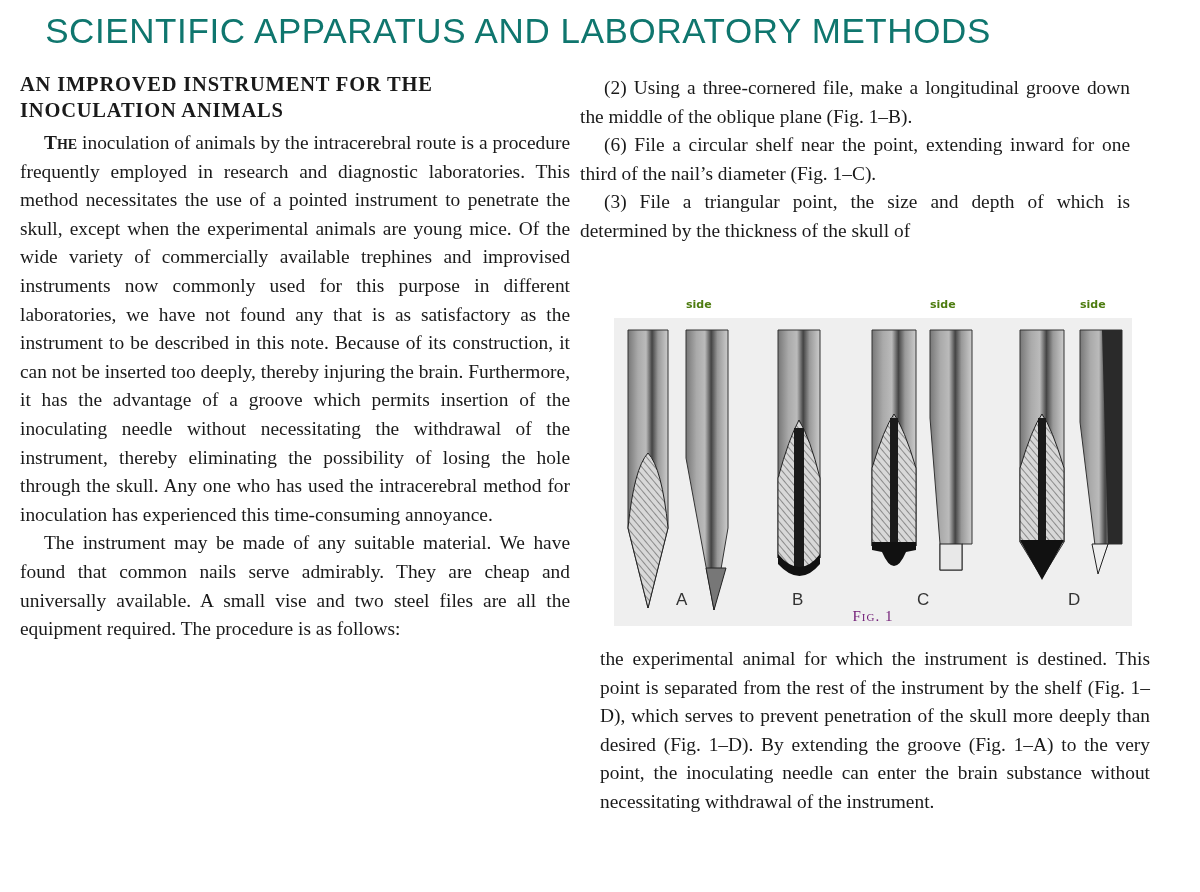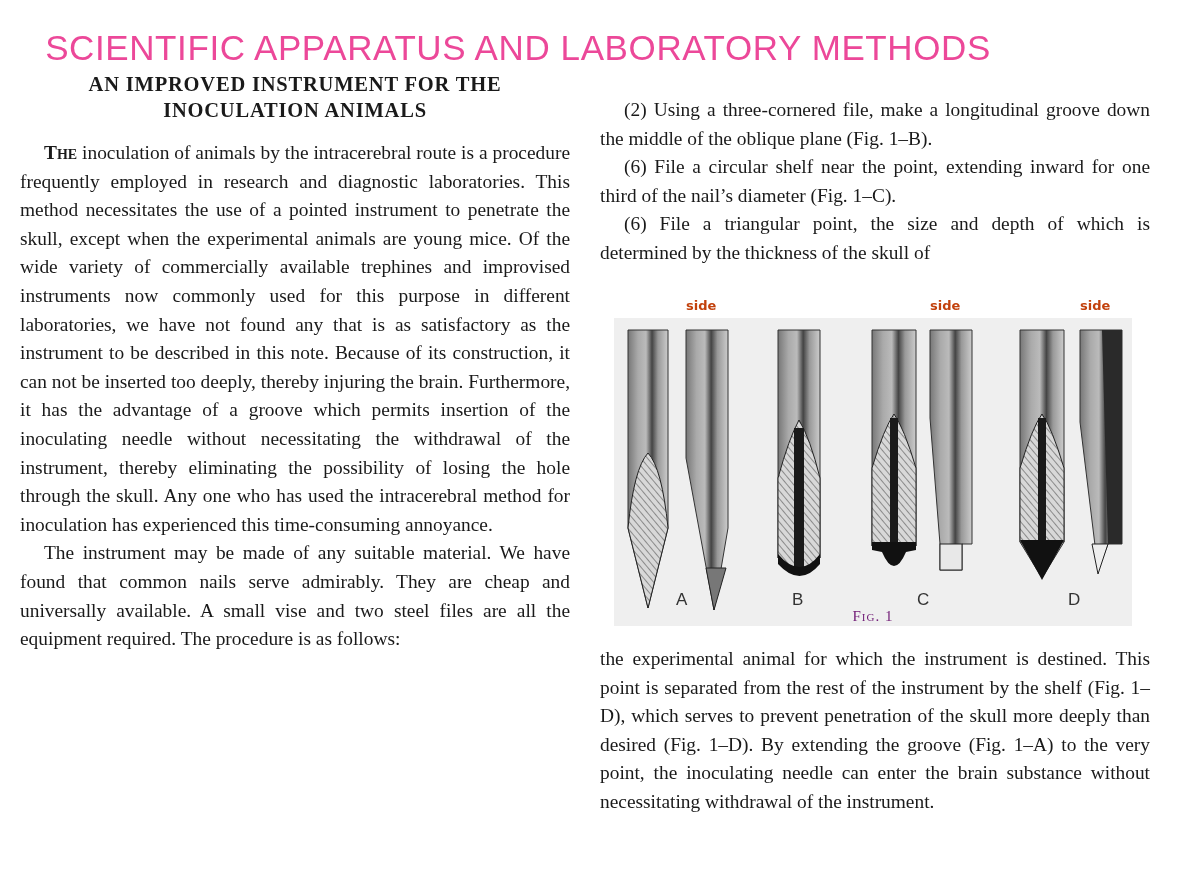--- a/index.html
+++ b/index.html
@@ -1,49 +1,49 @@
 <!DOCTYPE html>
 <html><head>
   <meta charset="utf-8">
   <style>
     html, body { margin: 0; padding: 0; background: #ffffff; }
     body {
       width: 1200px; height: 892px; position: relative; overflow: hidden;
       font-family: "Liberation Serif", "DejaVu Serif", serif; color: #1a1a1a;
     }
     .page-title {
-      position: absolute; left: 0; top: 24px; width: 1036px; text-align: center;
+      position: absolute; left: 0; top: 7px; width: 1036px; text-align: center;
       font-family: "Liberation Sans", "DejaVu Sans", sans-serif;
-      font-size: 35px; letter-spacing: 0.6px; line-height: 48px; color: #ec4899;
+      font-size: 35px; letter-spacing: 0.6px; line-height: 48px; color: #0f766e;
       transform: scaleY(1.02);
     }
     .col {
       position: absolute; font-size: 19.4px; line-height: 28.6px; text-align: justify;
     }
     .col-left { left: 20px; top: 72px; width: 550px; }
-    .col-right-top { left: 600px; top: 74px; width: 550px; margin-top: 22px; }
+    .col-right-top { left: 580px; top: 74px; width: 550px; }
     .col-right-bottom { left: 600px; top: 645px; width: 550px; }
     .article-title {
       font-family: "Liberation Serif", "DejaVu Serif", serif; font-weight: bold;
-      text-align: center; font-size: 20.5px; line-height: 25.5px; letter-spacing: 0.8px;
-      margin: 0 0 16px 0;
+      text-align: left; font-size: 20.5px; line-height: 25.5px; letter-spacing: 0.8px;
+      margin: 0 0 6px 0;
     }
     .para { margin: 0; text-indent: 24px; text-align: justify; }
     .para.noindent { text-indent: 0; }
     .smallcaps { font-variant: small-caps; font-weight: bold; }
     .figure {
       position: absolute; left: 614px; top: 296px; width: 520px; height: 334px;
     }
     .figure-box {
       position: absolute; left: 0; top: 22px; width: 518px; height: 308px;
       background: #efefef;
     }
     .side-label {
       position: absolute; font-family: "DejaVu Sans", sans-serif; font-weight: bold;
-      font-size: 13px; color: #c2410c; top: 2px;
+      font-size: 11px; color: #4d7c0f; top: 2px;
     }
     .letter-label {
       position: absolute; font-family: "Liberation Sans", sans-serif;
       font-size: 17px; color: #333; top: 294px;
     }
     .fig-caption {
       position: absolute; left: 0; width: 518px; top: 312px; text-align: center;
       font-family: "Liberation Serif", serif; font-size: 15px; color: #701a75;
       font-variant: small-caps; letter-spacing: 1px;
     }
@@ -59,21 +59,21 @@
     <div>AN IMPROVED INSTRUMENT FOR THE</div>
     <div>INOCULATION ANIMALS</div>
   </div>
   <p class="para"><span class="smallcaps">The</span><span> inoculation of animals by the intracerebral route is a procedure frequently employed in research and diagnostic laboratories.  This method necessitates the use of a pointed instrument to penetrate the skull, except when the experimental animals are young mice. Of the wide variety of commercially available trephines and improvised instruments now commonly used for this purpose in different laboratories, we have not found any that is as satisfactory as the instrument to be described in this note.  Because of its construction, it can not be inserted too deeply, thereby injuring the brain.  Furthermore, it has the advantage of a groove which permits insertion of the inoculating needle without necessitating the withdrawal of the instrument, thereby eliminating the possibility of losing the hole through the skull.  Any one who has used the intracerebral method for inoculation has experienced this time-consuming annoyance.</span></p>
   <p class="para">The instrument may be made of any suitable material.  We have found that common nails serve admirably.  They are cheap and universally available. A small vise and two steel files are all the equipment required.  The procedure is as follows:</p>
 </div>
 
 <div class="col col-right-top">
   <p class="para">(2)  Using a three-cornered file, make a longitudinal groove down the middle of the oblique plane (Fig. 1–B).</p>
   <p class="para">(6)  File a circular shelf near the point, extending inward for one third of the nail’s diameter (Fig. 1–C).</p>
-  <p class="para">(6)  File a triangular point, the size and depth of which is determined by the thickness of the skull of</p>
+  <p class="para">(3)  File a triangular point, the size and depth of which is determined by the thickness of the skull of</p>
 </div>
 
 <div class="figure">
   <div class="figure-box"></div>
   <span class="side-label" style="left:72px;">side</span>
   <span class="side-label" style="left:316px;">side</span>
   <span class="side-label" style="left:466px;">side</span>
 
   <svg class="nails" width="518" height="300" viewBox="0 0 518 300">
     <defs>

